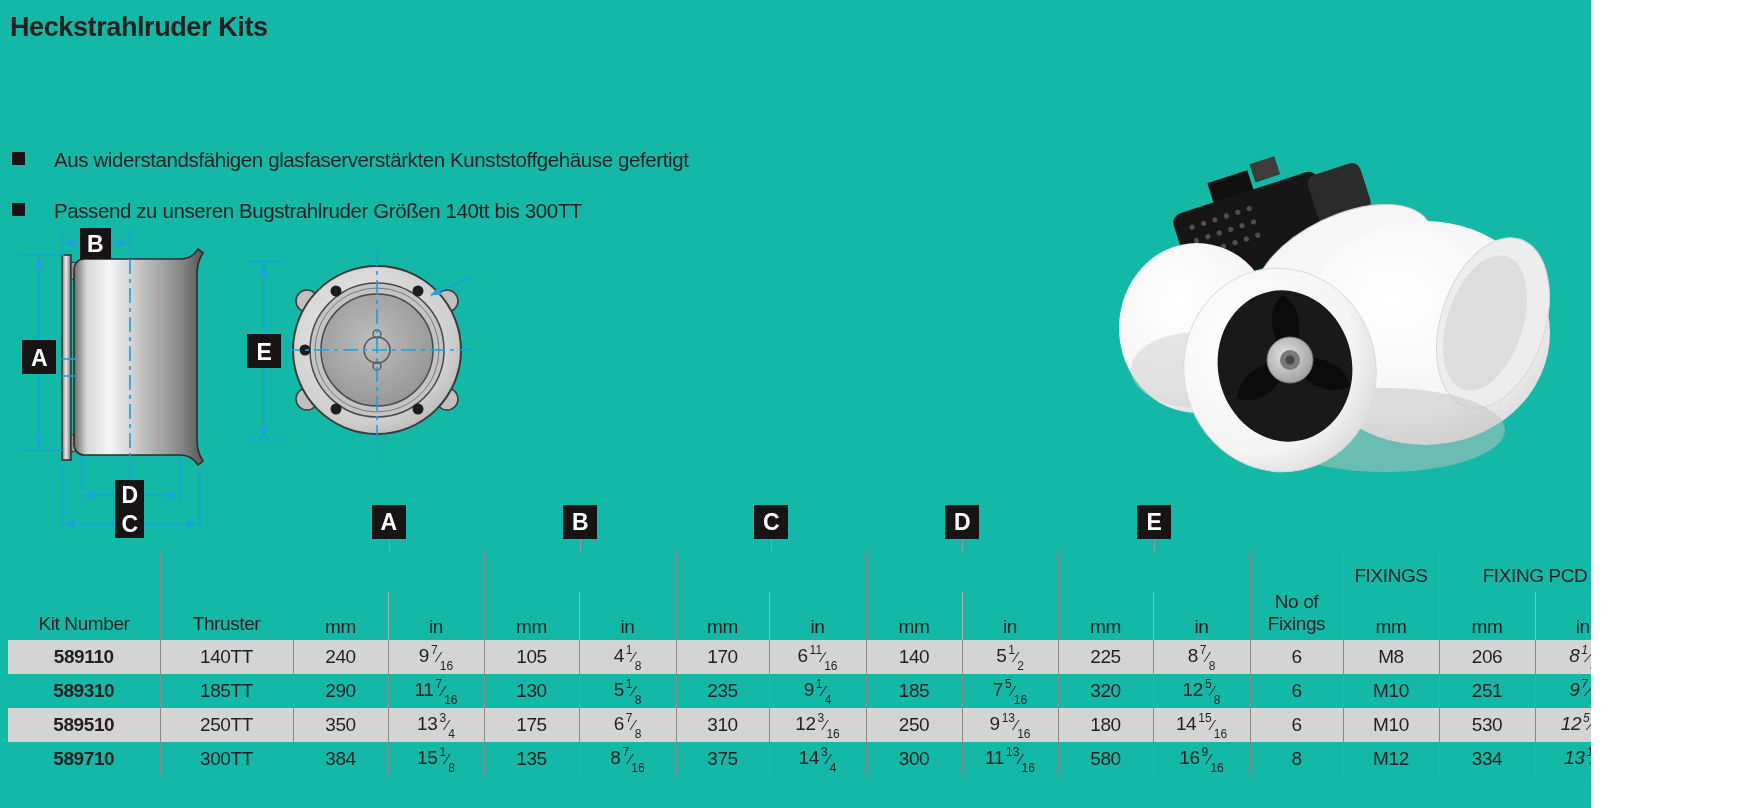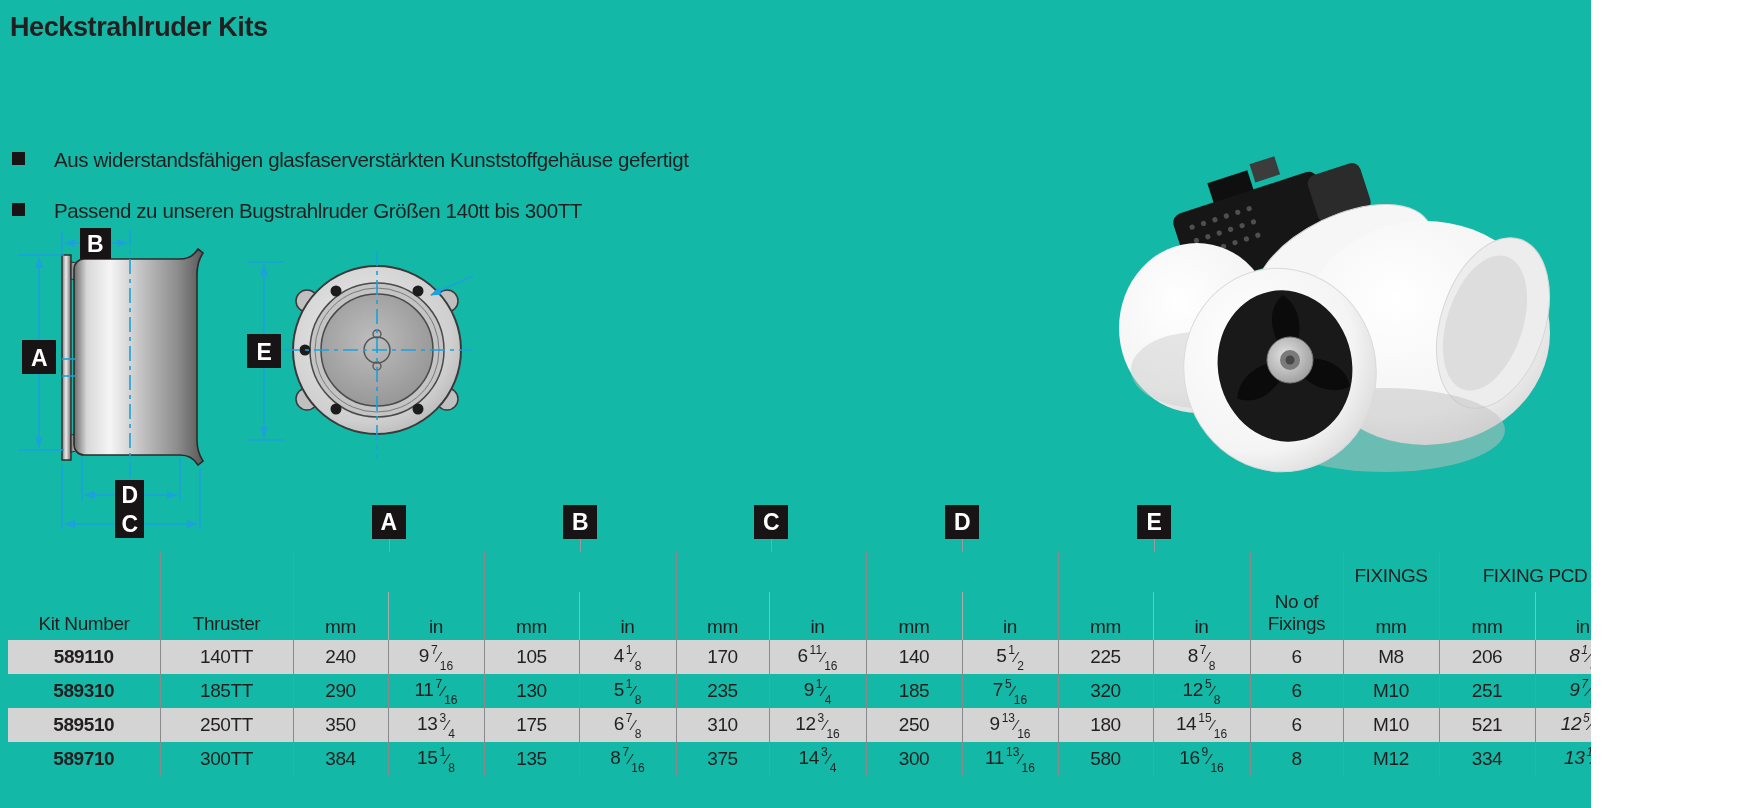--- a/index.html
+++ b/index.html
@@ -356,21 +356,21 @@
             <td>175</td>
             <td><span class="fr"><span class="w">6</span><sup>7</sup><span class="sl">⁄</span><sub>8</sub></span></td>
             <td>310</td>
             <td><span class="fr"><span class="w">12</span><sup>3</sup><span class="sl">⁄</span><sub>16</sub></span></td>
             <td>250</td>
             <td><span class="fr"><span class="w">9</span><sup>13</sup><span class="sl">⁄</span><sub>16</sub></span></td>
             <td>180</td>
             <td><span class="fr"><span class="w">14</span><sup>15</sup><span class="sl">⁄</span><sub>16</sub></span></td>
             <td>6</td>
             <td>M10</td>
-            <td>521</td>
+            <td>530</td>
             <td><span class="fr"><span class="w">12</span><sup>5</sup><span class="sl">⁄</span><sub>16</sub></span></td>
           </tr>
           <tr>
             <td>589710</td>
             <td>300TT</td>
             <td>384</td>
             <td><span class="fr"><span class="w">15</span><sup>1</sup><span class="sl">⁄</span><sub>8</sub></span></td>
             <td>135</td>
             <td><span class="fr"><span class="w">8</span><sup>7</sup><span class="sl">⁄</span><sub>16</sub></span></td>
             <td>375</td>

